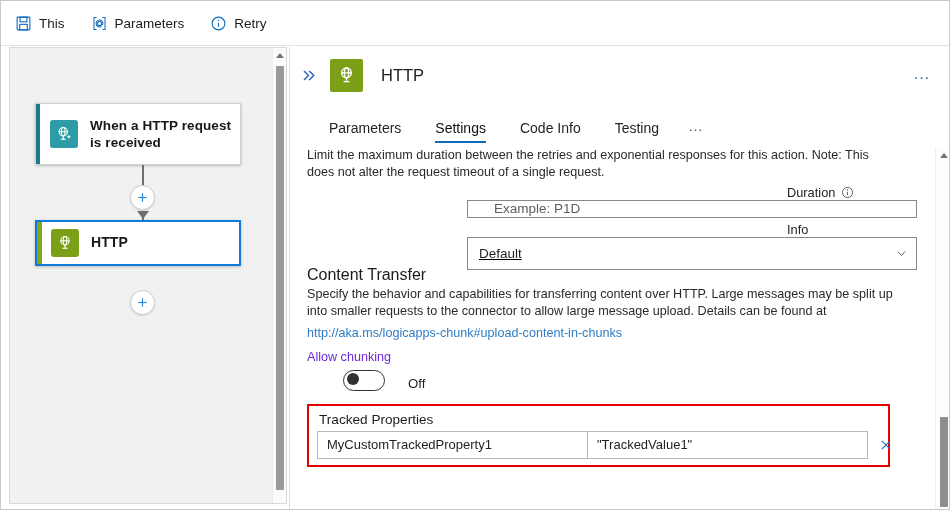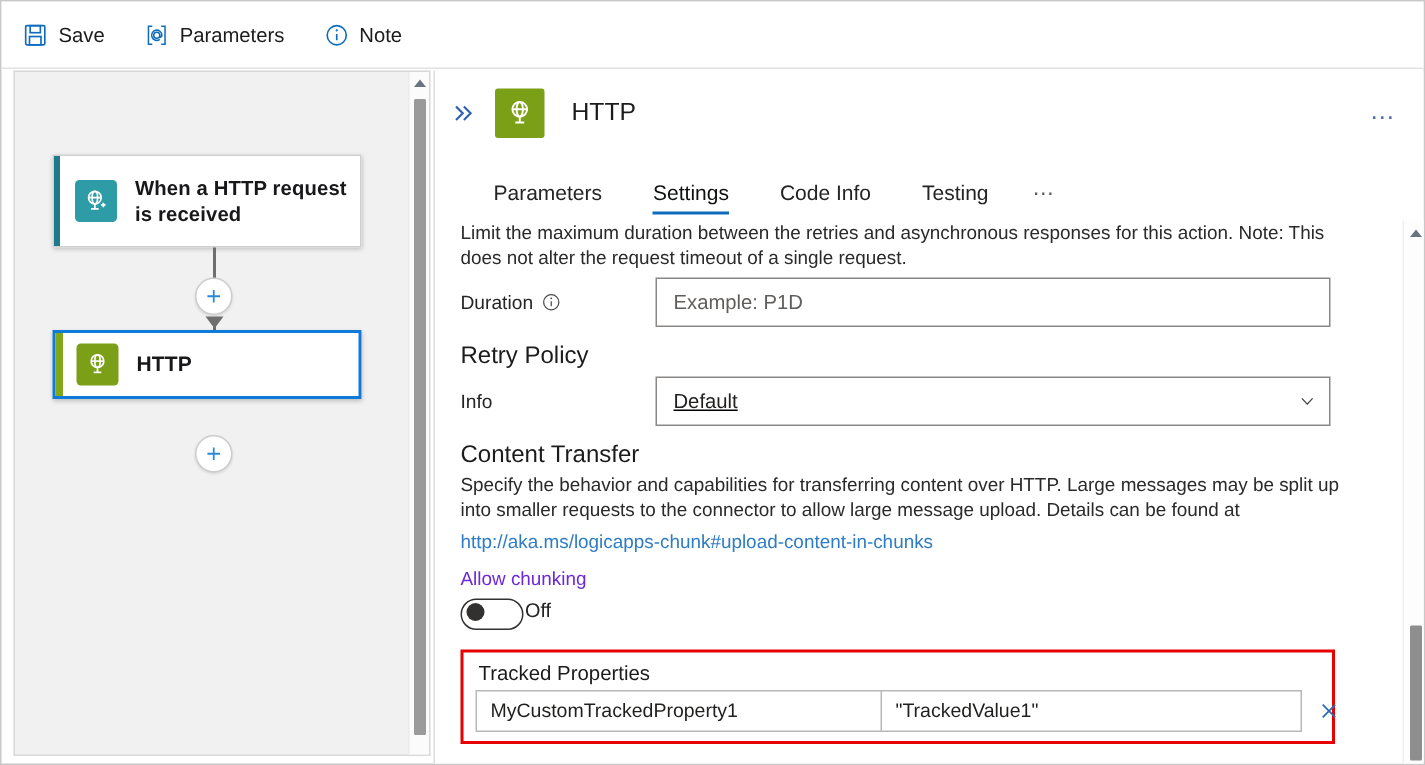--- a/index.html
+++ b/index.html
@@ -181,33 +181,33 @@
   .body-inner { position: absolute; left: 0; top: 0; width: 645px; padding: 0 18px 0 17px; }
 
   .desc {
     font-size: 12.6px; color: #2a2a2a; line-height: 1.34;
     margin: 0 0 3px 0; max-width: 588px;
   }
   .sec-title {
     font-size: 16px; color: #1b1b1b; margin: 11px 0 2px 0; font-weight: 400;
   }
   .field-row {
-    display: flex; align-items: center; margin-top: 4px; height: 33px;
+    display: flex; align-items: flex-end; margin-top: 4px; height: 33px; flex-direction: column;
   }
   .field-label {
     font-size: 12.8px; color: #242424;
     width: 130px; flex: 0 0 auto;
     display: flex; align-items: center; gap: 6px;
   }
   .info-ico { width: 13px; height: 13px; display: block; color: #4a4a4a; }
   .text-input {
     width: 450px; height: 33px;
     border: 1px solid #8a8886; background: #ffffff;
     font-size: 13.5px; color: #2b2b2b;
-    padding: 0 11px; outline: none;
+    padding: 0 26px; outline: none;
     font-family: "Liberation Sans", sans-serif;
   }
   .text-input::placeholder { color: #605e5c; opacity: 1; }
   .select-wrap { position: relative; width: 450px; height: 33px; text-decoration: underline; }
   .select-box {
     width: 450px; height: 33px;
     border: 1px solid #8a8886; background: #ffffff;
     font-size: 13.5px; color: #201f1e;
     display: flex; align-items: center; padding: 0 11px;
     cursor: pointer;
@@ -219,21 +219,21 @@
   .chev-down svg { width: 11px; height: 11px; display: block; }
 
   .doclink {
     font-size: 12.6px; color: #2e7dc4; text-decoration: none;
     display: inline-block; margin-top: 0px;
   }
   .bold-label {
     font-size: 12.6px; color: #6d28d9; font-weight: normal;
     margin-top: 9px;
   }
-  .toggle-row { display: flex; align-items: flex-start; gap: 1px; margin-top: 6px; }
+  .toggle-row { display: flex; align-items: flex-end; gap: 23px; margin-top: 6px; margin-left: 36px; }
   .toggle {
     width: 42px; height: 21px; border-radius: 11px;
     border: 1.6px solid #323130; background: #ffffff;
     position: relative; cursor: pointer; flex: 0 0 auto;
   }
   .toggle .knob {
     position: absolute; left: 3px; top: 2.8px;
     width: 12px; height: 12px; border-radius: 50%; background: #323130;
   }
   .toggle-text { font-size: 13.2px; color: #242424; }
@@ -290,42 +290,42 @@
 
   <div class="toolbar">
     <div class="tb-item">
       <span class="tb-icon">
         <svg viewBox="0 0 20 20" fill="none" stroke="currentColor" stroke-width="1.3">
           <rect x="2.5" y="2.5" width="15" height="15" rx="1"></rect>
           <rect x="6" y="2.5" width="8" height="5.5"></rect>
           <rect x="5.5" y="11" width="9" height="6.5"></rect>
         </svg>
       </span>
-      <span>Save</span>
+      <span>This</span>
     </div>
     <div class="tb-item">
       <span class="tb-icon">
         <svg viewBox="0 0 20 20" fill="none" stroke="currentColor" stroke-width="1.2">
           <path d="M6.5 3 H3.5 V17 H6.5"></path>
           <path d="M13.5 3 H16.5 V17 H13.5"></path>
           <circle cx="10" cy="10" r="2.4"></circle>
           <path d="M12.4 10 v1.6 a1.5 1.5 0 0 0 1.6 -1.6 a4 4 0 1 0 -1.6 3.2"></path>
         </svg>
       </span>
       <span>Parameters</span>
     </div>
     <div class="tb-item">
       <span class="tb-icon">
         <svg viewBox="0 0 20 20" fill="none" stroke="currentColor" stroke-width="1.3">
           <circle cx="10" cy="10" r="7.5"></circle>
           <line x1="10" y1="9" x2="10" y2="14"></line>
           <circle cx="10" cy="6.2" r="0.85" fill="currentColor" stroke="none"></circle>
         </svg>
       </span>
-      <span>Note</span>
+      <span>Retry</span>
     </div>
   </div>
 
   <div class="canvas">
     <div class="canvas-inner">
 
       <div class="node node-trigger">
         <span class="accent"></span>
         <span class="node-icon teal">
           <svg viewBox="0 0 24 24" fill="none" stroke="#ffffff" stroke-width="1.5">
@@ -404,36 +404,35 @@
       <div class="tab">Parameters</div>
       <div class="tab active">Settings</div>
       <div class="tab">Code Info</div>
       <div class="tab">Testing</div>
       <div class="tab-more">…</div>
     </div>
 
     <div class="panel-body">
       <div class="body-inner">
 
-        <p class="desc">Limit the maximum duration between the retries and asynchronous responses for this action. Note: This does not alter the request timeout of a single request.</p>
+        <p class="desc">Limit the maximum duration between the retries and exponential responses for this action. Note: This does not alter the request timeout of a single request.</p>
         <div class="field-row">
           <span class="field-label">
             <span>Duration</span>
             <span class="info-ico">
               <svg viewBox="0 0 20 20" fill="none" stroke="currentColor" stroke-width="1.3">
                 <circle cx="10" cy="10" r="7.8"></circle>
                 <line x1="10" y1="9" x2="10" y2="14.2"></line>
                 <circle cx="10" cy="6" r="0.9" fill="currentColor" stroke="none"></circle>
               </svg>
             </span>
           </span>
           <input class="text-input" type="text" placeholder="Example: P1D" style="">
         </div>
 
-        <h3 class="sec-title">Retry Policy</h3>
         <div class="field-row">
           <span class="field-label">Info</span>
           <span class="select-wrap">
             <span class="select-box">Default</span>
             <span class="chev-down">
               <svg viewBox="0 0 20 20" fill="none" stroke="currentColor" stroke-width="1.5">
                 <polyline points="3.5,6.5 10,13.5 16.5,6.5"></polyline>
               </svg>
             </span>
           </span>

